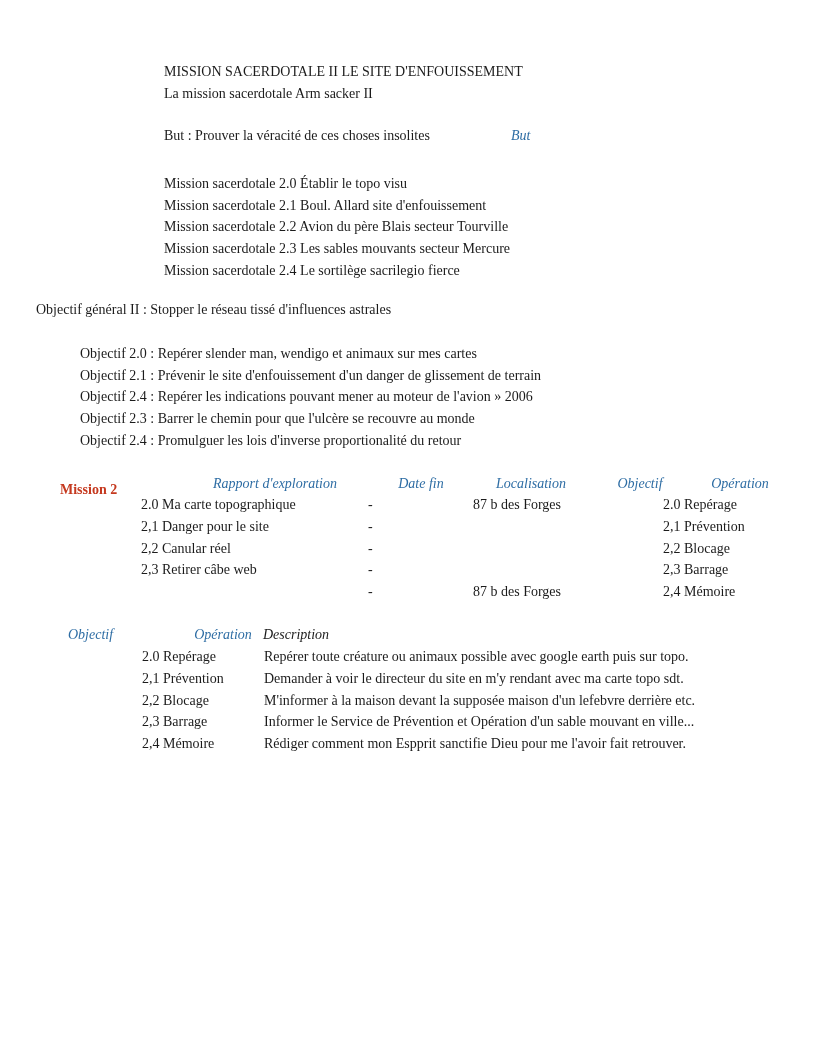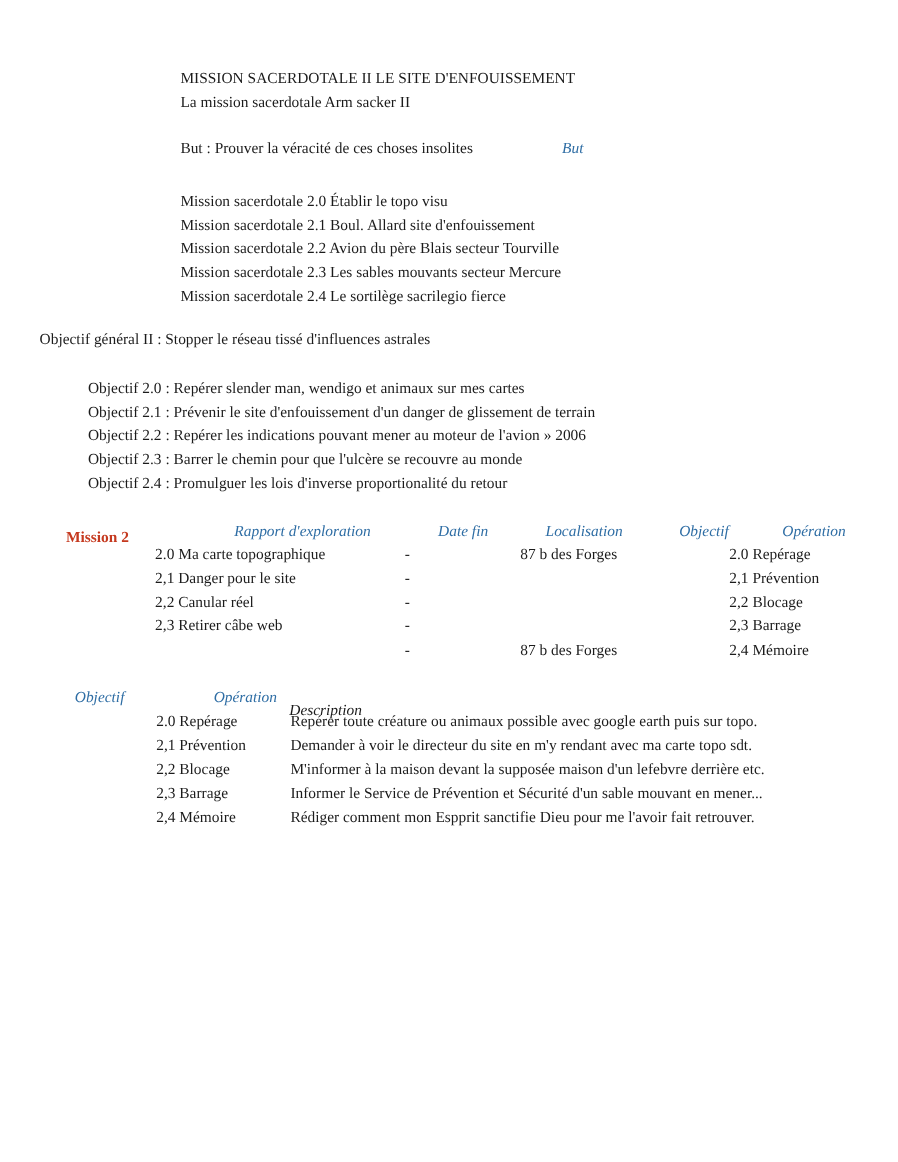--- a/index.html
+++ b/index.html
@@ -51,21 +51,21 @@
     <div class="line">Mission sacerdotale 2.2 Avion du père Blais secteur Tourville</div>
     <div class="line">Mission sacerdotale 2.3 Les sables mouvants secteur Mercure</div>
     <div class="line">Mission sacerdotale 2.4 Le sortilège sacrilegio fierce</div>
   </div>
 
   <div class="abs line" style="left:36px; top:299px;">Objectif général II : Stopper le réseau tissé d'influences astrales</div>
 
   <div class="abs" style="left:80px; top:343px;">
     <div class="line">Objectif 2.0 : Repérer slender man, wendigo et animaux sur mes cartes</div>
     <div class="line">Objectif 2.1 : Prévenir le site d'enfouissement d'un danger de glissement de terrain</div>
-    <div class="line">Objectif 2.2 : Repérer les indications pouvant mener au moteur de l'avion » 2006</div>
+    <div class="line">Objectif 2.4 : Repérer les indications pouvant mener au moteur de l'avion » 2006</div>
     <div class="line">Objectif 2.3 : Barrer le chemin pour que l'ulcère se recouvre au monde</div>
     <div class="line">Objectif 2.4 : Promulguer les lois d'inverse proportionalité du retour</div>
   </div>
 
   <div class="abs red-bold line" style="left:60px; top:451px;margin-top:28px;">Mission 2</div>
 
   <div class="tbl-row" style="top:473px;">
     <span class="row-cell blue italic center" style="left:275px;">Rapport d'exploration</span>
     <span class="row-cell blue italic center" style="left:421px;">Date fin</span>
     <span class="row-cell blue italic center" style="left:531px;">Localisation</span>
@@ -99,37 +99,37 @@
   </div>
   <div class="tbl-row" style="top:581.2px;">
     <span class="row-cell" style="left:368px;">-</span>
     <span class="row-cell" style="left:473px;">87 b des Forges</span>
     <span class="row-cell" style="left:663px;">2,4 Mémoire</span>
   </div>
 
   <div class="tbl-row" style="top:624px;">
     <span class="row-cell blue italic" style="left:68px;">Objectif</span>
     <span class="row-cell blue italic center" style="left:223px;">Opération</span>
-    <span class="row-cell italic" style="left:263px;margin-top:12px;">Description</span>
+    <span class="row-cell italic" style="left:263px;">Description</span>
   </div>
 
   <div class="tbl-row" style="top:646px;">
     <span class="row-cell" style="left:142px;">2.0 Repérage</span>
     <span class="row-cell" style="left:264px;">Repérer toute créature ou animaux possible avec google earth puis sur topo.</span>
   </div>
   <div class="tbl-row" style="top:667.8px;">
     <span class="row-cell" style="left:142px;">2,1 Prévention</span>
     <span class="row-cell" style="left:264px;">Demander à voir le directeur du site en m'y rendant avec ma carte topo sdt.</span>
   </div>
   <div class="tbl-row" style="top:689.6px;">
     <span class="row-cell" style="left:142px;">2,2 Blocage</span>
     <span class="row-cell" style="left:264px;">M'informer à la maison devant la supposée maison d'un lefebvre derrière etc.</span>
   </div>
   <div class="tbl-row" style="top:711.4px;">
     <span class="row-cell" style="left:142px;">2,3 Barrage</span>
-    <span class="row-cell" style="left:264px;">Informer le Service de Prévention et Sécurité d'un sable mouvant en mener...</span>
+    <span class="row-cell" style="left:264px;">Informer le Service de Prévention et Opération d'un sable mouvant en ville...</span>
   </div>
   <div class="tbl-row" style="top:733.2px;">
     <span class="row-cell" style="left:142px;">2,4 Mémoire</span>
     <span class="row-cell" style="left:264px;">Rédiger comment mon Espprit sanctifie Dieu pour me l'avoir fait retrouver.</span>
   </div>
 
 </div>
 
 </body></html>

